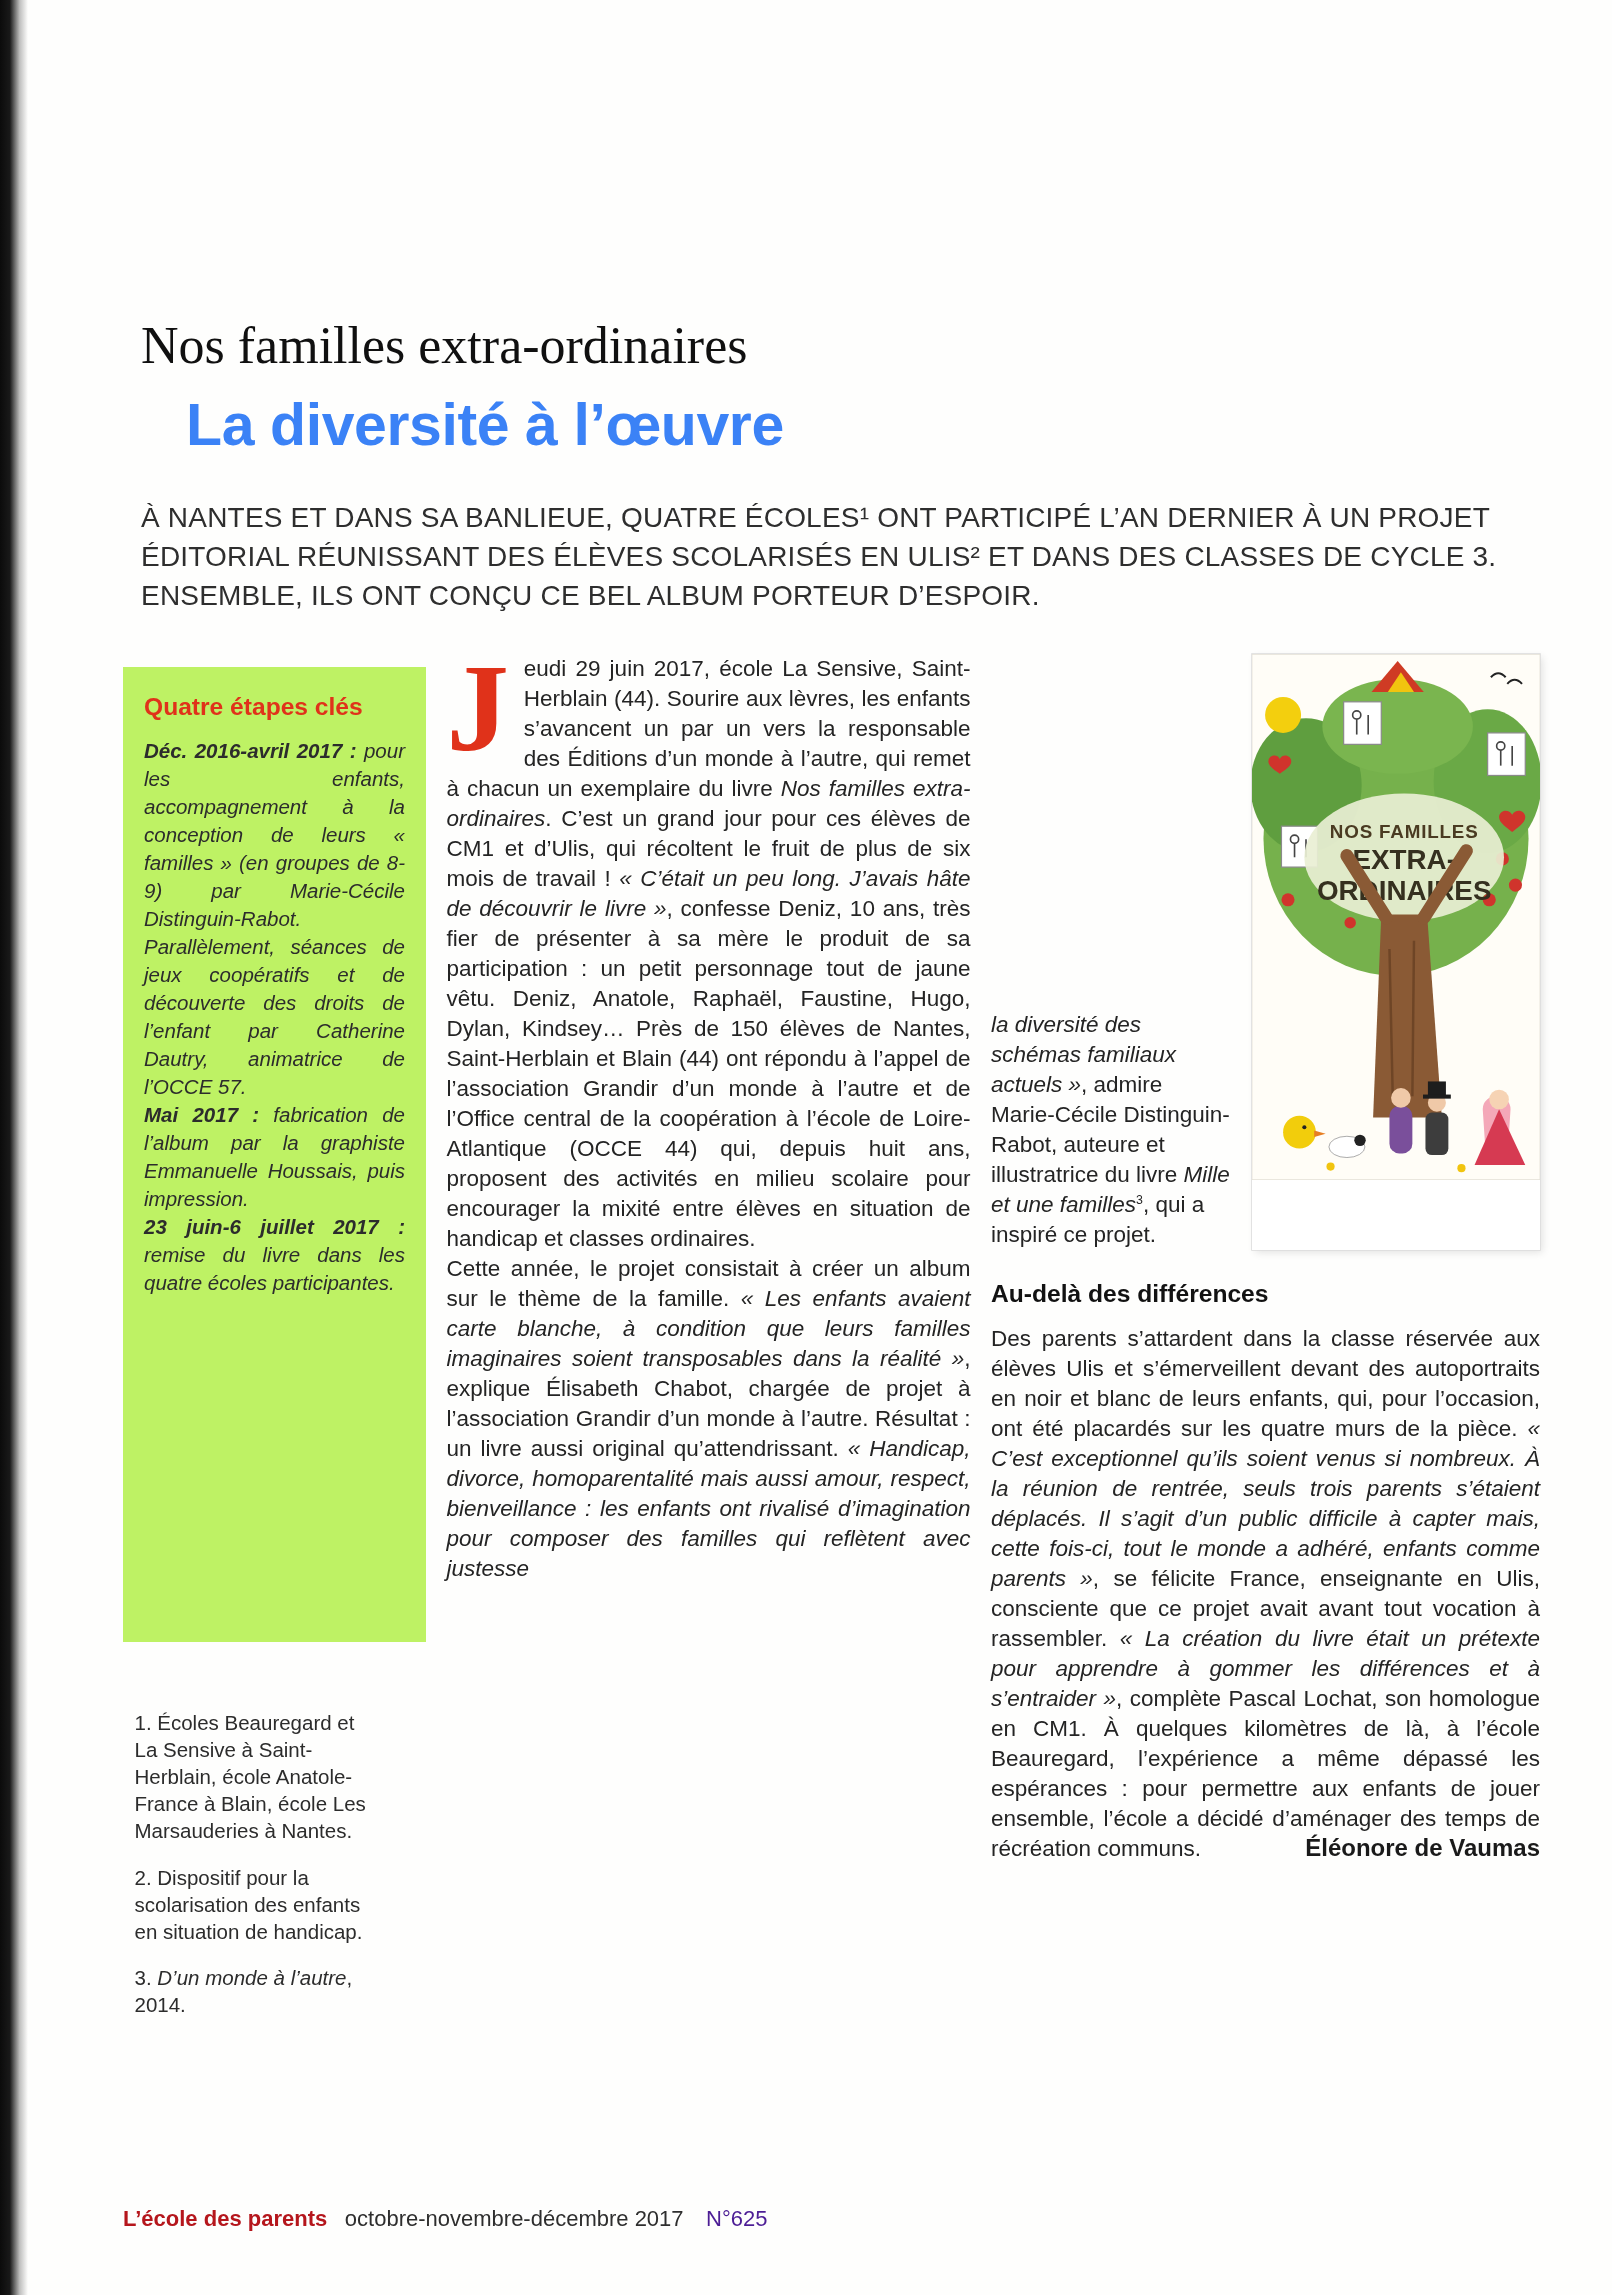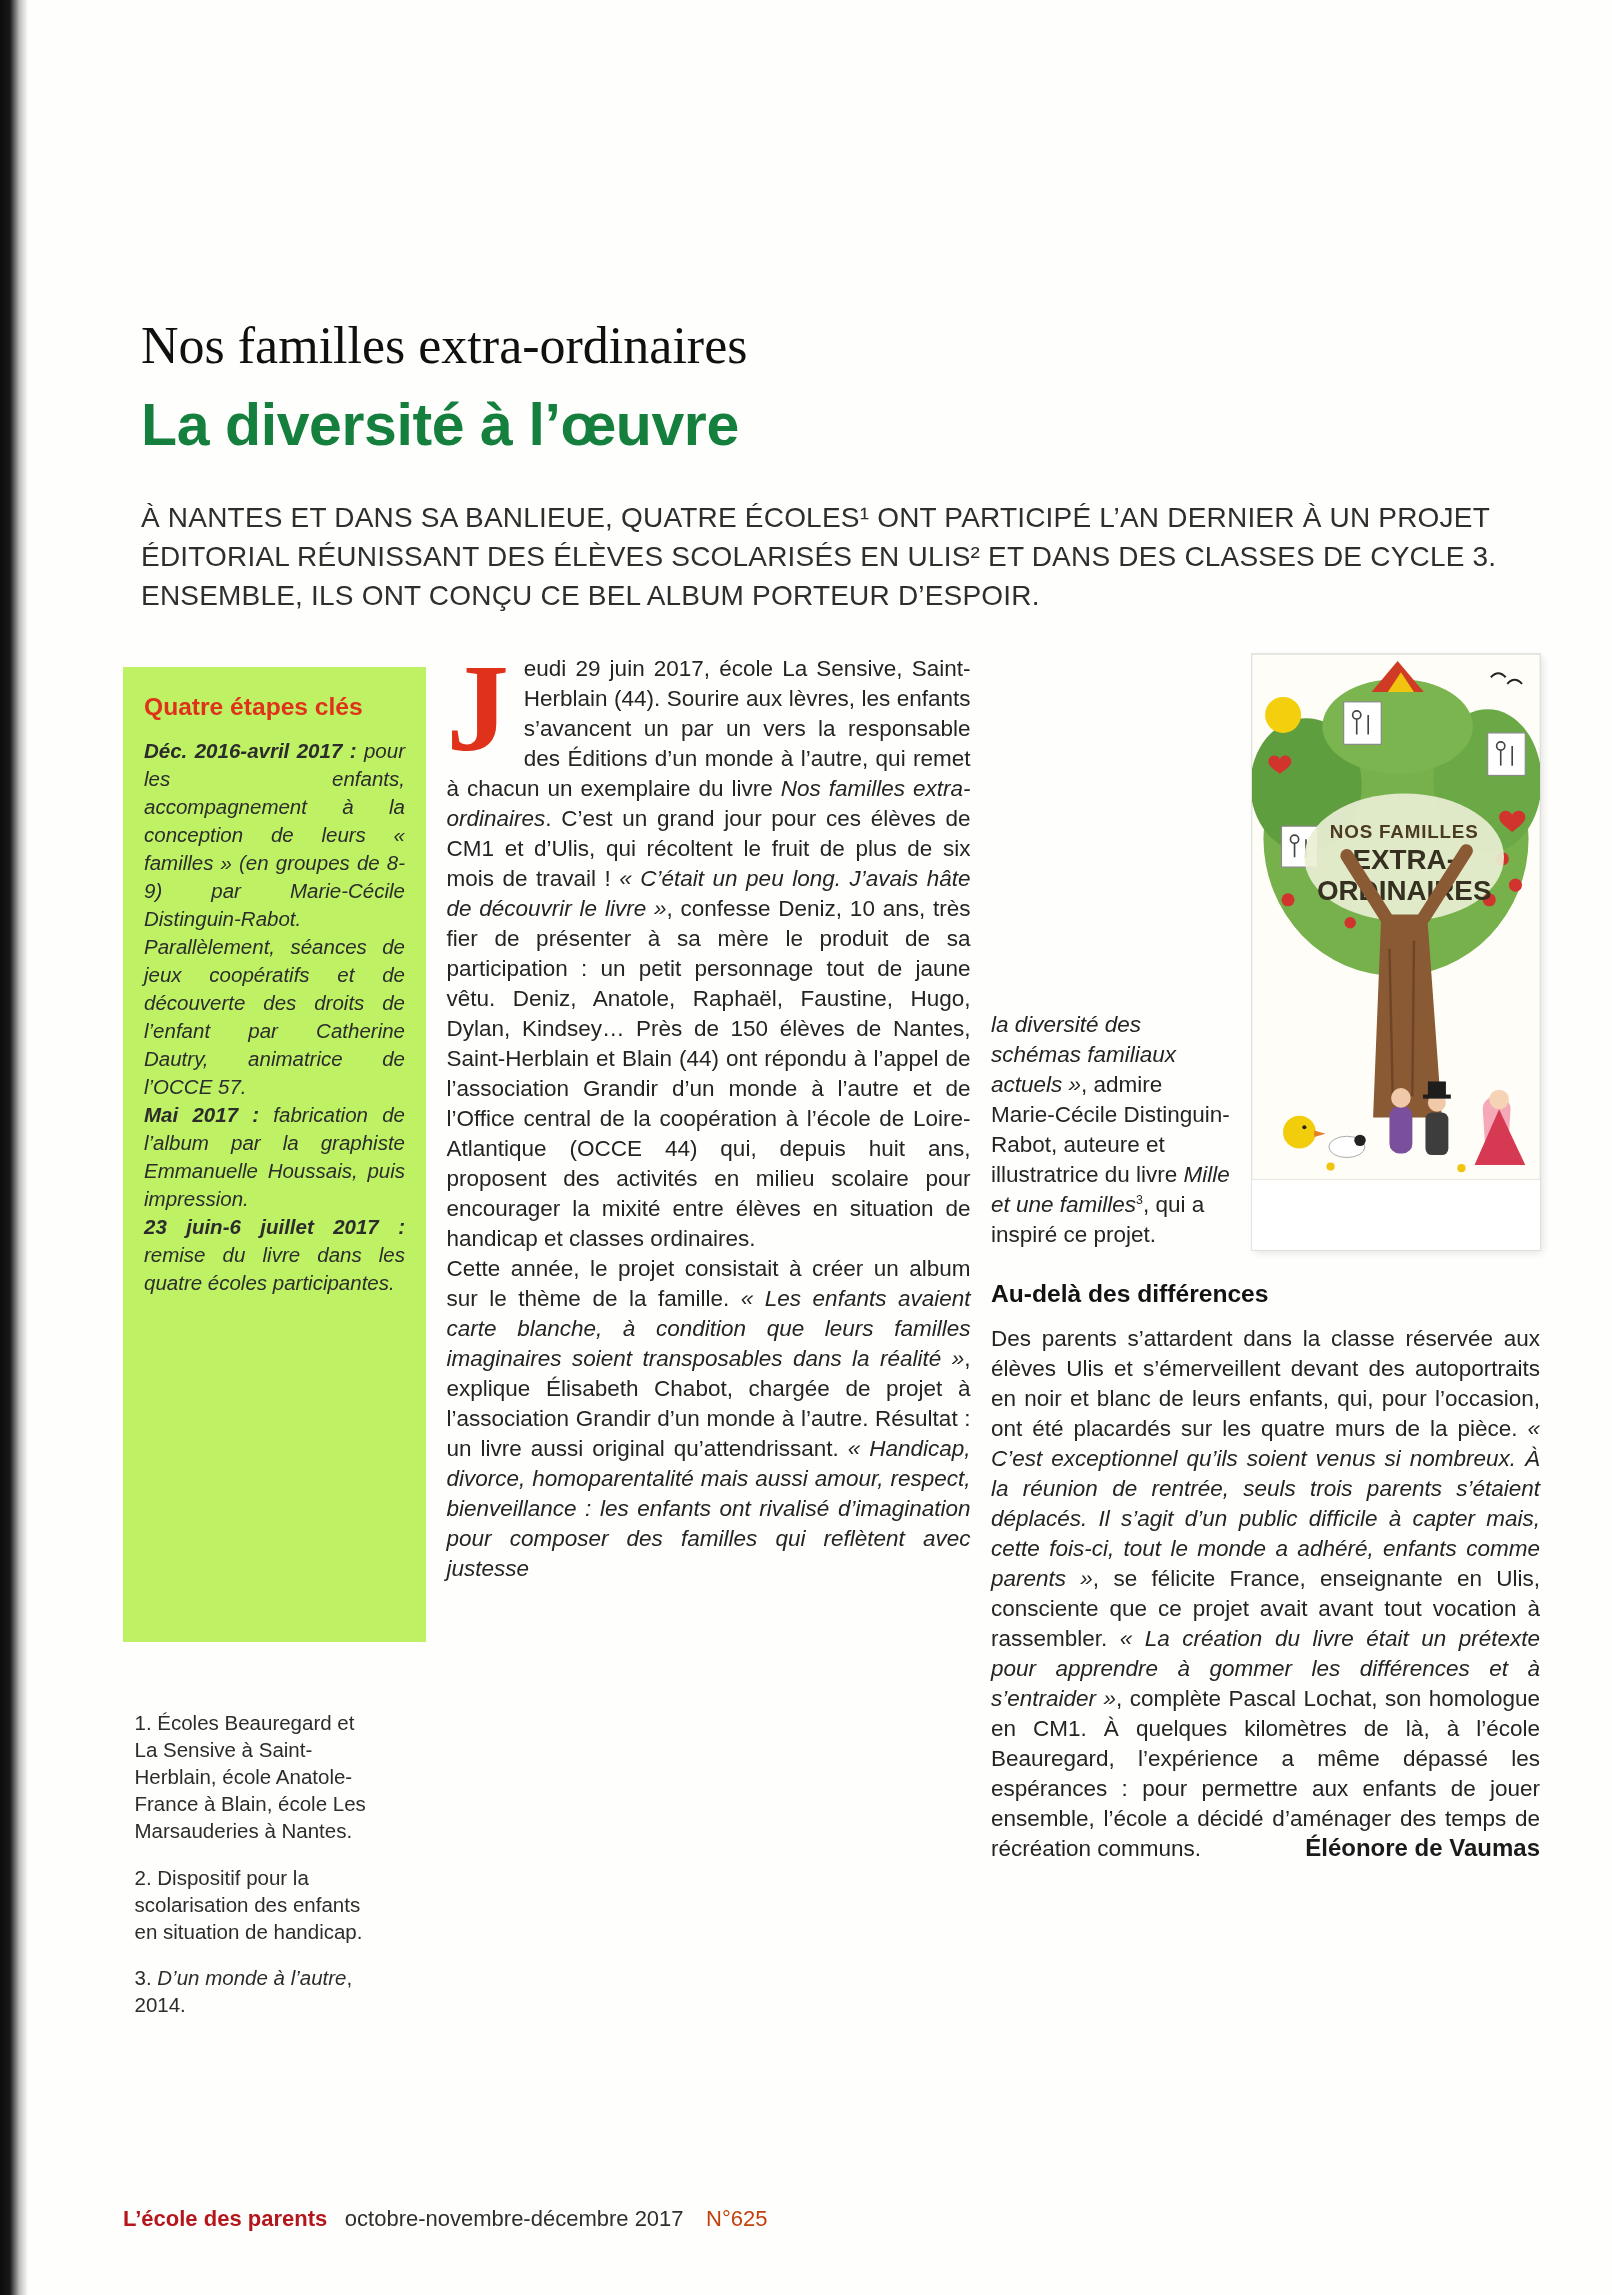--- a/index.html
+++ b/index.html
@@ -29,21 +29,21 @@
   .bar { background: #b9b9b9; }
   .bar.thick { width: 4.9px; height: 67px; }
   .bar.thin  { width: 1.6px; height: 79px; background: #9c9c9c; }
   .bar.tall  { height: 92px; }
   .section { font-size: 49px; font-weight: bold; color: #e0321a; letter-spacing: 0.4px; }
   .rubric  { font-family: "Liberation Serif", serif; font-size: 49px; color: #1c1c1c; }
 
   
   .headline { position: absolute; left: 141px; top: 316px; width: 1398px; }
   .kicker { font-family: "Liberation Serif", serif; font-size: 52px; font-weight: normal; color: #101010; }
-  .title  { font-size: 59px; font-weight: bold; color: #15803d; margin-top: 16.4px; letter-spacing: -0.4px; }
+  .title  { font-size: 59px; font-weight: bold; color: #3b82f6; margin-top: 16.4px; letter-spacing: -0.4px; margin-left: 45px; }
   .standfirst { margin-top: 39px; font-size: 28px; line-height: 39px; color: #2e2e2e; letter-spacing: 0.2px; }
 
   
   .columns {
     position: absolute; left: 123px; top: 654px; width: 1418px;
     display: grid; grid-template-columns: 303px 524px 549px; column-gap: 20.5px;
   }
 
   
   .keybox { background: #bef264; padding: 26px 21px 29.5px; margin-top: 13px; min-height: 975px; }
@@ -68,21 +68,21 @@
   .narrow { width: 241px; text-align: left; }
   .book-cover { width: 288px; height: 596px; background: #fff; box-shadow: 0 0 0 0.8px #ddd, 2.5px 3.3px 8.2px rgba(0,0,0,.12); }
   .book-cover svg { display: block; }
   .crosshead { font-size: 24.6px; font-weight: bold; color: #121212; margin-top: 29.5px; margin-bottom: 16.4px; }
   .byline { text-align: right; font-weight: bold; font-size: 24px; margin-top: -30px; color: #1a1a1a; }
 
   
   .pagefooter { position: absolute; left: 123px; top: 2206px; width: 1398px; font-size: 22px; color: #333; }
   .mag { color: #b5161c; font-weight: bold; margin-right: 11.5px; }
   .issue { color: #2e2e2e; }
-  .issue-number { color: #c2410c; margin-left: 16.4px; }
+  .issue-number { color: #4c1d95; margin-left: 16.4px; }
 </style>
 </head>
 <body>
 
 <div class="page">
   <div class="scan-edge"></div>
 
 
   <section class="headline">
     <div class="kicker">Nos familles extra-ordinaires</div>

